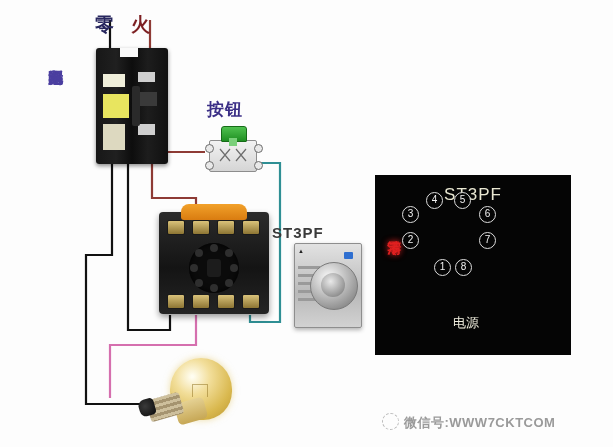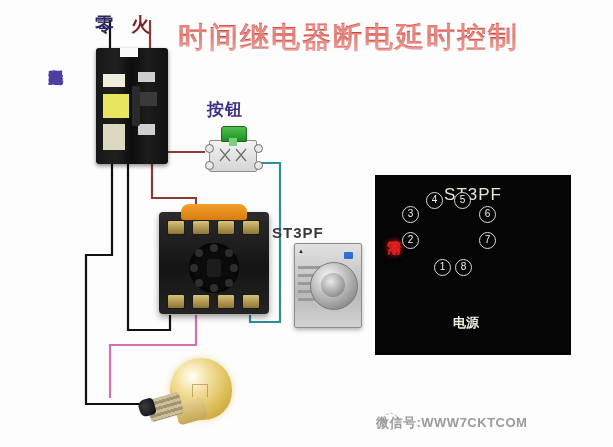--- a/index.html
+++ b/index.html
@@ -97,26 +97,26 @@
     background:radial-gradient(circle at 40% 40%,#3a3a3a,#0b0b0b);border-radius:40% 25% 25% 40%;}
   #lamp .fila{position:absolute;left:52px;top:28px;width:14px;height:12px;border:1px solid rgba(150,120,40,.55);border-bottom:none;}
 
   
   #panel{left:375px;top:175px;width:196px;height:180px;background:#050505;}
   #panel .pname{position:absolute;left:0;right:0;top:10px;text-align:center;
     font-size:17px;color:#e9e7d2;letter-spacing:1px;}
   #panel .reset{position:absolute;left:12px;top:55px;font-size:14px;font-weight:bold;color:#e02020;
     writing-mode:vertical-rl;text-orientation:upright;line-height:1.05;
     text-shadow:0 0 6px rgba(224,32,32,.75);}
-  #panel .pwr{position:absolute;left:78px;top:139px;font-size:13px;color:#f0eede;font-weight:bold;}
+  #panel .pwr{position:absolute;left:78px;top:139px;font-size:13px;color:#f0eede;font-weight:normal;}
   .pin{position:absolute;width:15px;height:15px;border:1.3px solid #ddd;border-radius:50%;
     color:#f2f2f2;font-size:10px;line-height:14px;text-align:center;background:#050505;z-index:3;}
 
   
-  #wm{left:376px;top:414px;font-size:13px;color:#9a9a9a;letter-spacing:.5px;}
+  #wm{left:404px;top:414px;font-size:13px;color:#9a9a9a;letter-spacing:.5px;}
   #wm-icon{left:382px;top:413px;width:15px;height:15px;border-radius:50%;
     border:1.4px dashed #b9b9b9;}
 
   svg.wires{position:absolute;left:0;top:0;width:613px;height:447px;pointer-events:none;}
 </style>
 </head>
 <body>
 
 <div id="stage">
 
@@ -159,21 +159,20 @@
 
       <line x1="428" y1="262" x2="428" y2="318"></line>
       <line x1="487" y1="248" x2="487" y2="318"></line>
       <line x1="428" y1="313" x2="455" y2="313"></line>
       <line x1="498" y1="313" x2="487" y2="313"></line>
       <polygon points="428,313 437,309 437,317" fill="#e6e6e6" stroke="none"></polygon>
       <polygon points="487,313 478,309 478,317" fill="#e6e6e6" stroke="none"></polygon>
     </g>
   </svg>
 
-  <div class="lbl" id="title">时间继电器断电延时控制</div>
 
   <div class="lbl" id="lbl-neutral">零</div>
   <div class="lbl" id="lbl-live">火</div>
   <div class="vlbl" id="lbl-breaker">漏电断路器</div>
   <div class="lbl" id="lbl-button">按钮</div>
   <div class="lbl" id="lbl-st3pf">ST3PF</div>
 
   <div class="abs" id="breaker">
     <div class="topnotch"></div>
     <div class="win bw1"></div>

